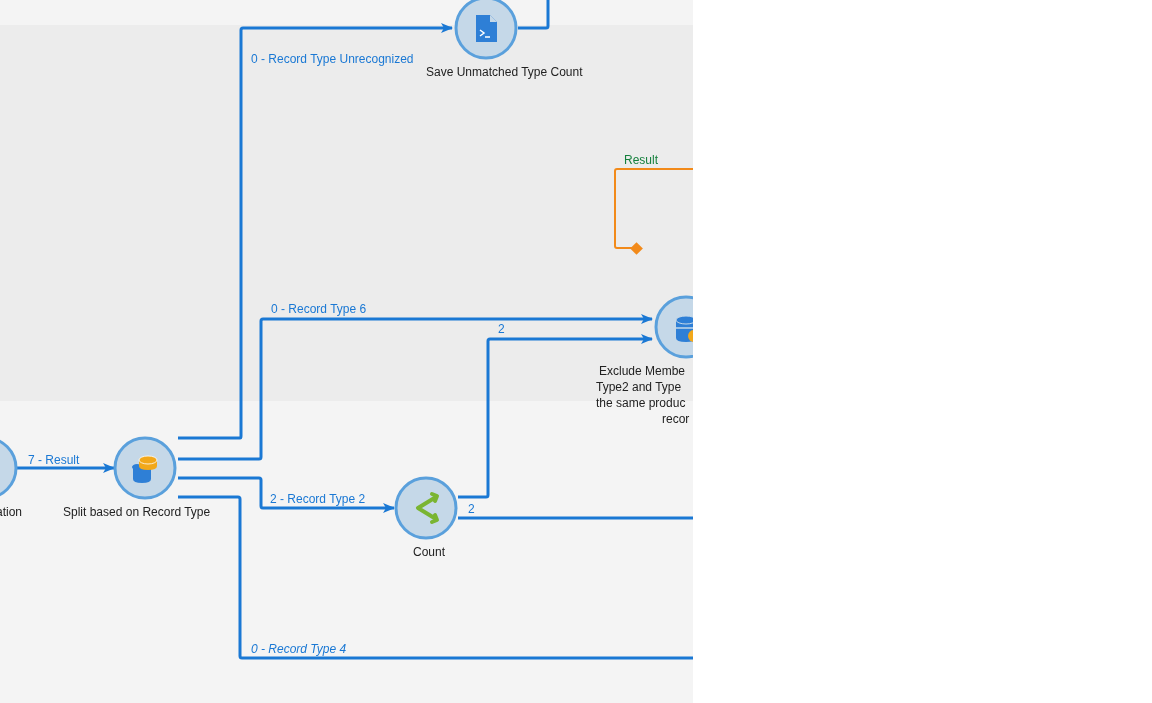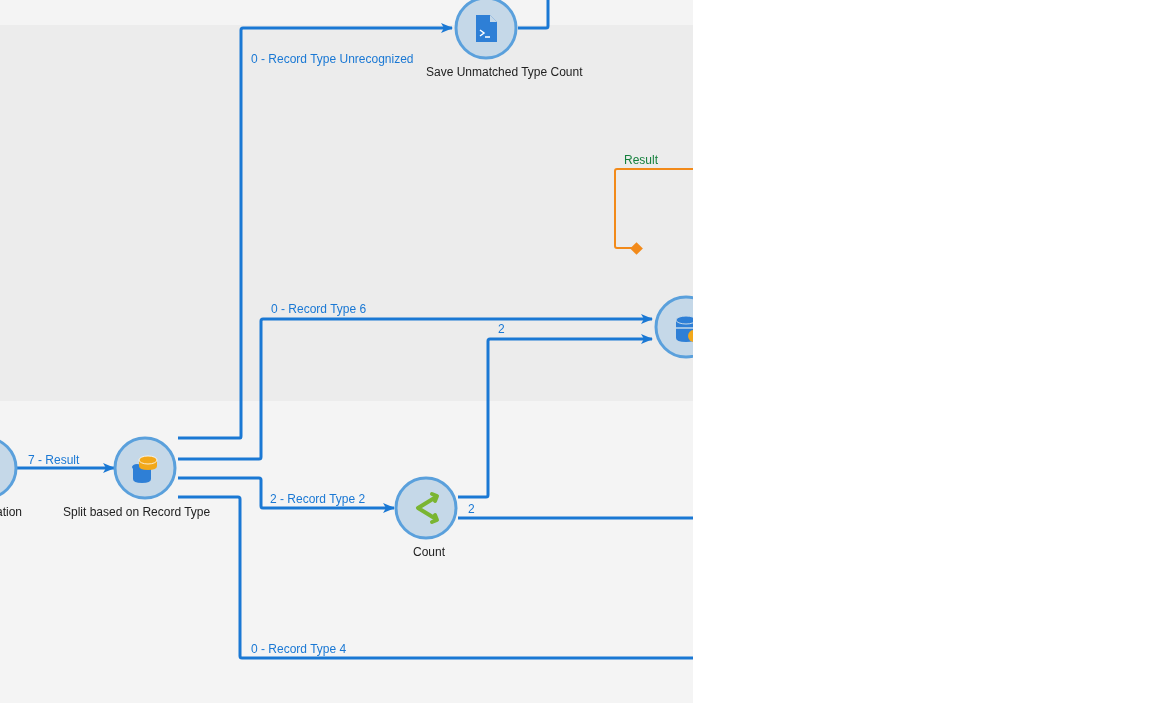--- a/index.html
+++ b/index.html
@@ -93,20 +93,27 @@
       </g>
     </g>
   </svg>
 
   <span class="edge-label" style="left:28px;top:453px;">7 - Result</span>
   <span class="edge-label" style="left:251px;top:12px;margin-top:40px;">0 - Record Type Unrecognized</span>
   <span class="edge-label" style="left:271px;top:302px;">0 - Record Type 6</span>
   <span class="edge-label" style="left:498px;top:322px;">2</span>
   <span class="edge-label" style="left:270px;top:492px;">2 - Record Type 2</span>
   <span class="edge-label" style="left:468px;top:502px;">2</span>
-  <span class="edge-label" style="left:251px;top:642px;">0 - Record Type 4</span>
+  <span class="edge-label" style="left:251px;top:642px;font-style:italic;">0 - Record Type 4</span>
   <span class="edge-label orange" style="left:624px;top:153px;">Result</span>
 
   <span class="node-label" style="left:-4px;top:504px;">ation</span>
   <span class="node-label" style="left:63px;top:504px;text-align:right;">Split based on Record Type</span>
   <span class="node-label" style="left:398px;top:64px;margin-left:28px;">Save Unmatched Type Count</span>
   <span class="node-label" style="left:413px;top:544px;">Count</span>
+  <div class="node-label" style="left:580px;top:363px;width:113px;overflow:hidden;">
+    <div style="position:absolute;left:19px;top:0;">Exclude Membe</div>
+    <div style="position:absolute;left:16px;top:16px;">Type2 and Type</div>
+    <div style="position:absolute;left:16px;top:32px;">the same produc</div>
+    <div style="position:absolute;left:82px;top:48px;">recor</div>
+    <div style="height:64px;"></div>
+  </div>
 </div>
 
 </body></html>

